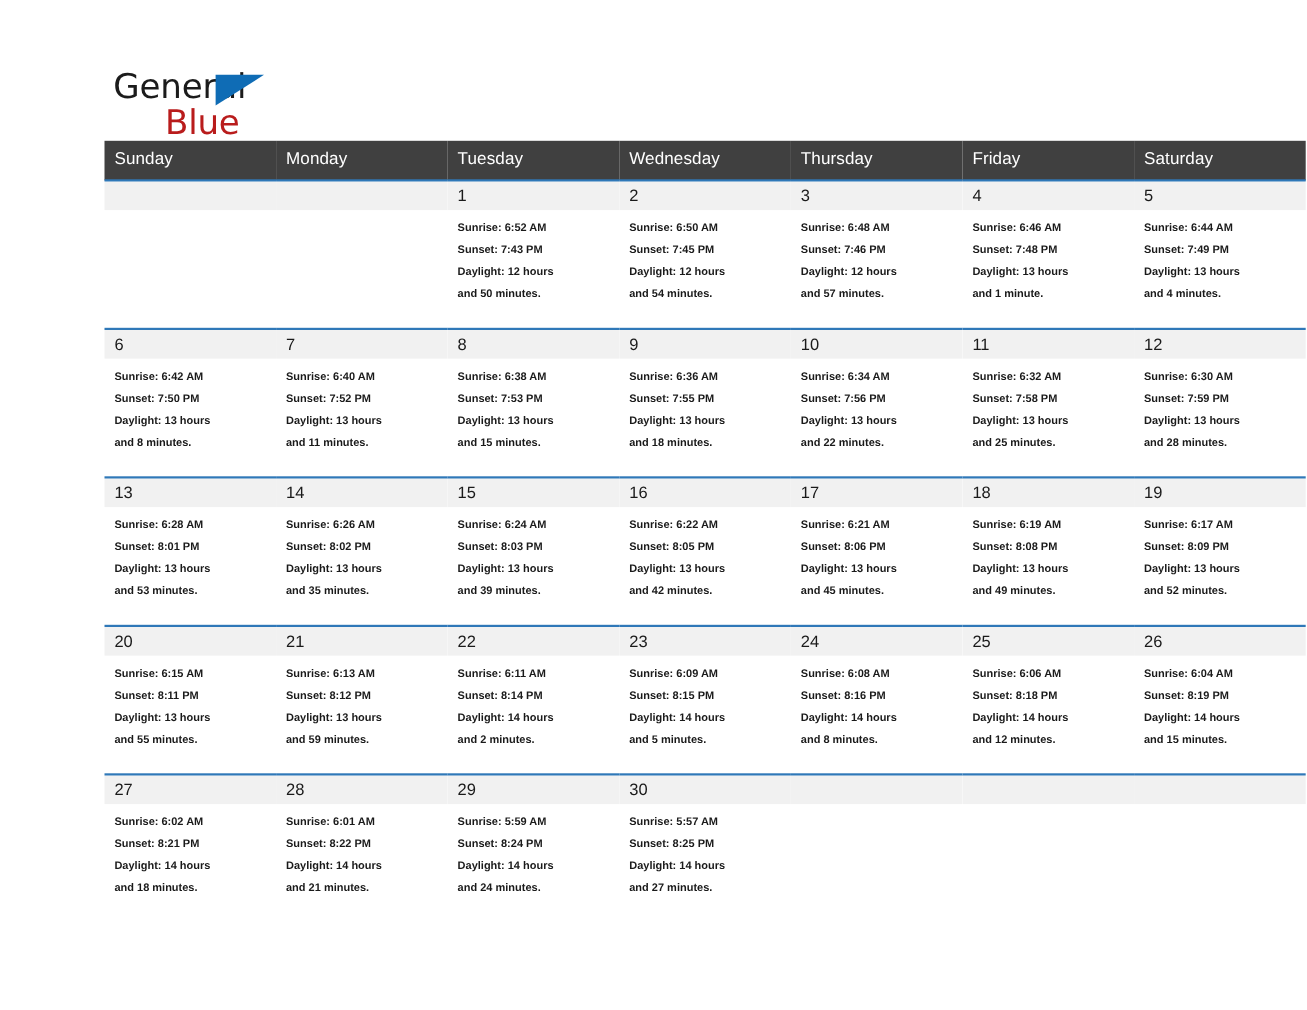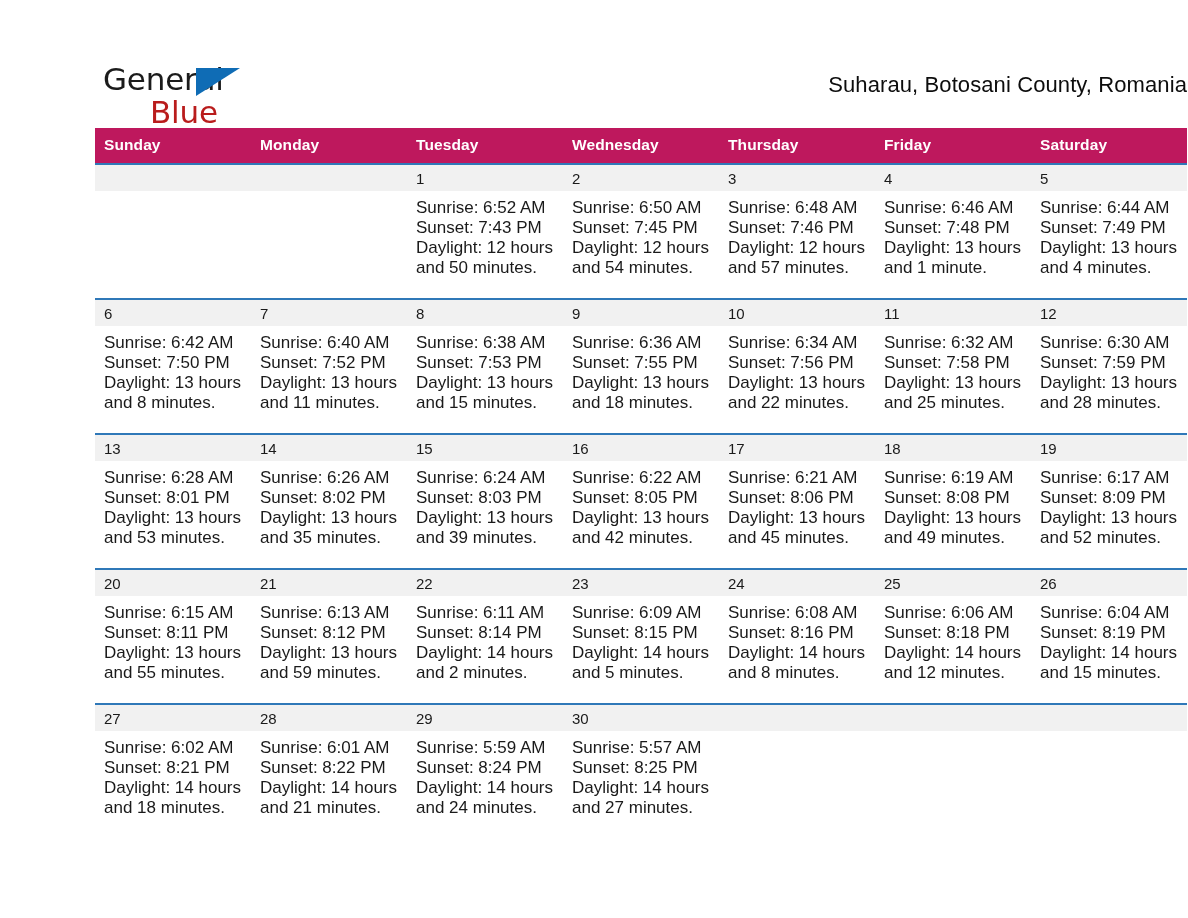--- a/index.html
+++ b/index.html
@@ -85,23 +85,23 @@
   }
 
   
   .calendar {
     margin-top: 20px;
     width: 1092px;
     border-collapse: collapse;
     table-layout: fixed;
   }
   .calendar th {
-    background: #be185d;
+    background: #404040;
     color: #ffffff;
-    font-weight: bold;
+    font-weight: normal;
     font-size: 15.5px;
     text-align: left;
     padding: 8px 0 9px 9px;
     height: 17px;
     letter-spacing: 0.1px;
   }
   .calendar td {
     vertical-align: top;
     padding: 0;
     width: 156px;
@@ -119,23 +119,24 @@
     background: #f1f1f1;
     height: 26px;
     box-sizing: border-box;
     padding: 3px 0 0 9px;
     font-size: 15px;
     color: #1a1a1a;
     line-height: 21px;
   }
   .cell-body {
     padding: 7px 9px 0 9px;
-    font-size: 17px;
+    font-size: 10px;
     line-height: 20px;
     color: #1a1a1a;
+    font-weight: bold;
   }
   .cell-body div {
     white-space: nowrap;
   }
   .empty .daynum-band {
     background: #f1f1f1;
   }
 </style>
 </head>
 <body>
@@ -144,21 +145,20 @@
 
   <div class="top">
 
     <div class="logo">
       <span class="logo-general">General</span>
       <span class="logo-tri"></span>
       <span class="logo-blue">Blue</span>
     </div>
 
     <div class="title-wrap">
-      <div class="location">Suharau, Botosani County, Romania</div>
     </div>
 
   </div>
 
   <table class="calendar">
     <thead>
       <tr>
         <th>Sunday</th>
         <th>Monday</th>
         <th>Tuesday</th>

